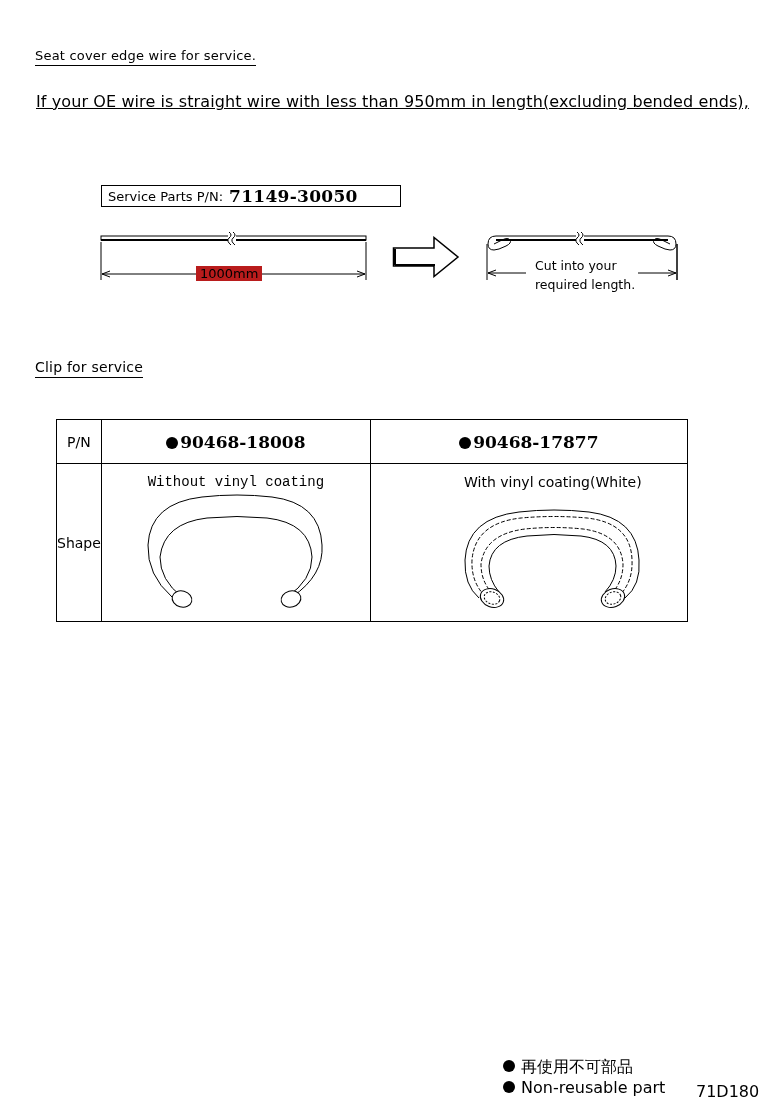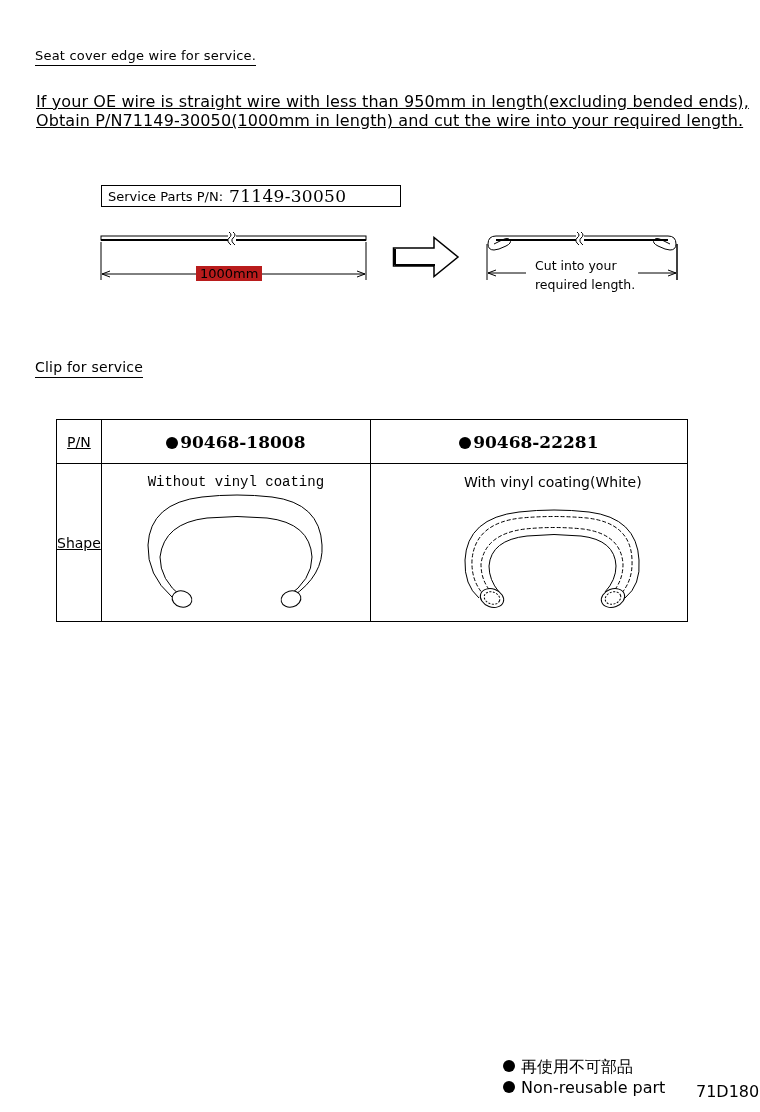--- a/index.html
+++ b/index.html
@@ -3,41 +3,40 @@
 <meta charset="utf-8">
 <style>
   html, body { margin:0; padding:0; background:#ffffff; }
   body { width:760px; height:1112px; position:relative; overflow:hidden;
          font-family:"DejaVu Sans","Liberation Sans",sans-serif; color:#000; }
   .abs { position:absolute; }
   .heading { font-size:13px; letter-spacing:0.2px; padding-bottom:2px; border-bottom:1.5px solid #000; white-space:nowrap; }
   .para { font-size:16px; line-height:19px; white-space:nowrap; letter-spacing:0.1px;text-decoration:underline; }
   .pn-box { border:1.5px solid #000; height:22px; display:flex; align-items:center; padding:0 6px; white-space:nowrap; box-sizing:border-box; }
   .pn-box .lbl { font-size:13px; }
-  .pn-box .num { font-family:"DejaVu Serif","Liberation Serif",serif; font-weight:normal; font-size:17px; margin-left:6px; letter-spacing:0.3px;text-align:center; }
+  .pn-box .num { font-family:"DejaVu Serif","Liberation Serif",serif; font-weight:bold; font-size:17px; margin-left:6px; letter-spacing:0.3px;text-align:center; }
   .dim-text { font-size:13px; background:#b91c1c; padding:0 4px; }
   .cut-text { font-size:12.5px; line-height:19px; text-align:left; }
   table.clip { position:absolute; left:56px; top:419px; width:622px; border-collapse:collapse; }
   table.clip td { border:1.5px solid #000; text-align:center; vertical-align:middle; padding:0; }
   .pncell { font-family:"DejaVu Serif","Liberation Serif",serif; font-weight:bold; font-size:17px; }
   .dot { display:inline-block; width:12px; height:12px; border-radius:50%; background:#000; margin-right:2px; vertical-align:-1px; }
   .shape-label { font-size:14px; padding-top:10px; }
-  .hdr-cell { font-size:14px;text-decoration:underline; }
+  .hdr-cell { font-size:14px; }
   .legend { font-size:16px; white-space:nowrap; line-height:21px; }
   .legend .ldot { display:inline-block; width:12px; height:12px; border-radius:50%; background:#000; margin-right:6px; vertical-align:0; }
   .code { font-size:16px; }
 </style>
 </head>
 <body>
 
 <div class="abs heading" style="left:35px; top:48px;">Seat cover edge wire for service.</div>
 
 <div class="abs para" style="left:36px; top:92px;">
   <div>If your OE wire is straight wire with less than  950mm in length(excluding bended ends),</div>
-  <div>Obtain P/N71149-30050(1000mm in length) and cut the wire into your required length.</div>
 </div>
 
 <div class="abs pn-box" style="left:101px; top:185px; width:300px;">
   <span class="lbl">Service Parts P/N:</span>
   <span class="num">71149-30050</span>
 </div>
 
 <svg class="abs" style="left:96px; top:228px;" width="276" height="56">
   <rect x="5" y="8" width="265" height="4" fill="#fff" stroke="#000" stroke-width="1"></rect>
   <line x1="5" y1="12" x2="270" y2="12" stroke="#000" stroke-width="2"></line>
@@ -82,21 +81,21 @@
 <table class="clip">
   <colgroup>
       <col style="width:86px">
       <col style="width:268px">
       <col style="width:268px">
     </colgroup>
   <tbody>
       <tr style="height:44px;">
     <td class="hdr-cell">P/N</td>
     <td class="pncell"><span class="dot"></span><span>90468-18008</span></td>
-    <td class="pncell"><span class="dot"></span><span>90468-22281</span></td>
+    <td class="pncell"><span class="dot"></span><span>90468-17877</span></td>
   </tr>
   <tr style="height:158px;">
     <td class="hdr-cell">Shape</td>
     <td style="vertical-align:top;font-family:Liberation Mono, monospace;">
       <div class="shape-label">Without vinyl coating</div>
       <svg width="268" height="120" viewBox="0 0 268 120">
         <path d="M70 122 Q45 100 46 70 Q48 28 100 22 Q135 18 170 22 Q218 28 220 70 Q222 100 190 122" fill="none" stroke="#000" stroke-width="1" transform="translate(0,-15)"></path>
         <path d="M80 112 Q58 95 58 72 Q62 38 105 33 Q135 30 165 33 Q208 38 210 72 Q210 95 185 112" fill="none" stroke="#000" stroke-width="1" transform="translate(0,-5)"></path>
         <ellipse cx="80" cy="109" rx="10" ry="8" transform="rotate(15 80 109)" fill="#fff" stroke="#000" stroke-width="1"></ellipse>
         <ellipse cx="189" cy="109" rx="10" ry="8" transform="rotate(-15 189 109)" fill="#fff" stroke="#000" stroke-width="1"></ellipse>

